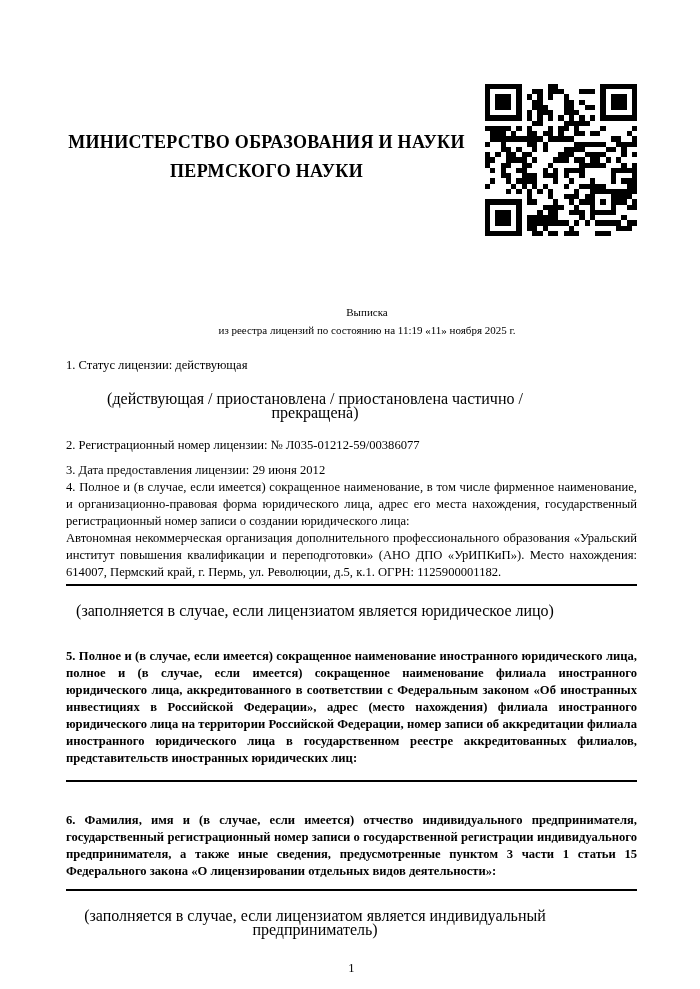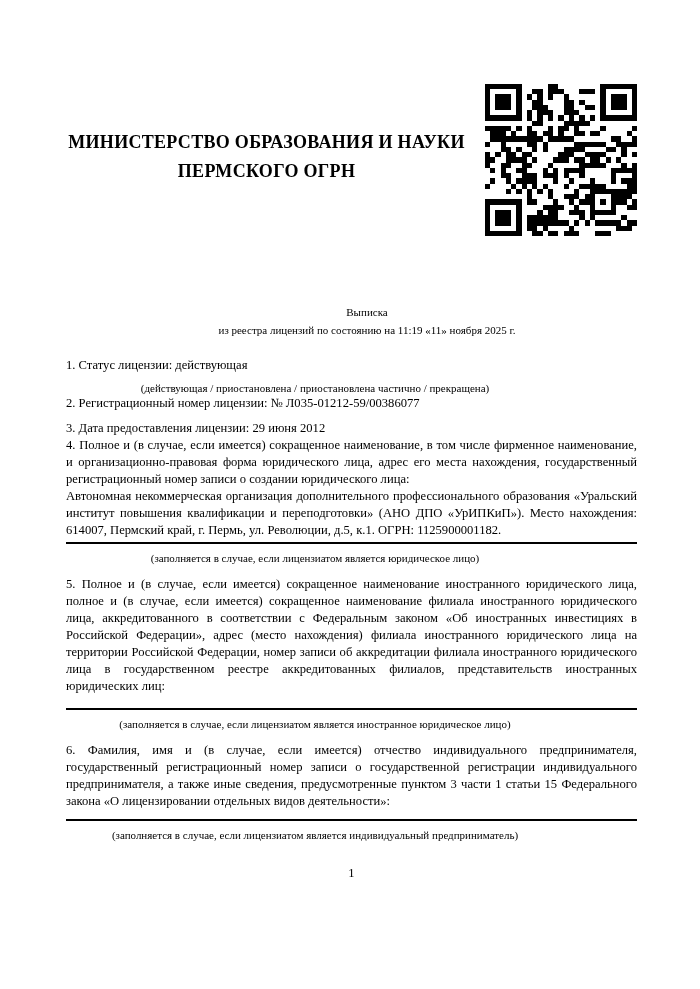--- a/index.html
+++ b/index.html
@@ -19,47 +19,47 @@
   .ministry-line { font-weight: bold; font-size: 18px; line-height: 29px; letter-spacing: 0.3px; }
   .ministry-caption { font-size: 10px; line-height: 14px; margin-top: 3px; }
   .qr { width: 152px; height: 152px; flex: 0 0 auto; }
 
   .doc-title { margin-top: 67px; margin-left: 31px; text-align: center; font-size: 11px; line-height: 18px; }
 
   p { margin: 0; }
   .field, .para { font-size: 12.6px; line-height: 17px; }
   .para { text-align: justify; }
   .mt-item1 { margin-top: 18px; }
-  .mt-std   { }
+  .mt-std   { margin-top: 17px; }
   .mt-std2  { margin-top: 8px; }
   .mt-item4 { }
-  .mt-item5 { margin-top: 11px; }
+  .mt-item5 { margin-top: 30px; font-weight: bold; }
 
   .caption {
-    font-size: 11px; line-height: 14px;
+    font-size: 16px; line-height: 14px;
     text-align: center;
     margin-right: 73px;
-    margin-top: 7px;
+    margin-top: 18px;
   }
   .rule { border-top: 2px solid #000; height: 0; }
   .rule.tight { margin-top: 3px; }
   .rule.gap-l { margin-top: 13px; }
   .rule.gap-m { margin-top: 9px; }
 
   .page-number { text-align: center; font-size: 12.6px; margin-top: 24px; }
 </style>
 </head>
 <body>
 
 <div class="page">
 
   <div class="header-row">
     <div class="ministry">
       <div class="ministry-line">МИНИСТЕРСТВО ОБРАЗОВАНИЯ И НАУКИ</div>
-      <div class="ministry-line">ПЕРМСКОГО ОГРН</div>
+      <div class="ministry-line">ПЕРМСКОГО НАУКИ</div>
     </div>
     <div class="qr"><svg viewBox="0 0 29 29" width="152" height="152" shape-rendering="crispEdges" fill="#000">
           <rect x="0" y="0" width="1" height="1"></rect>
           <rect x="1" y="0" width="1" height="1"></rect>
           <rect x="2" y="0" width="1" height="1"></rect>
           <rect x="3" y="0" width="1" height="1"></rect>
           <rect x="4" y="0" width="1" height="1"></rect>
           <rect x="5" y="0" width="1" height="1"></rect>
           <rect x="6" y="0" width="1" height="1"></rect>
           <rect x="12" y="0" width="1" height="1"></rect>
@@ -486,21 +486,20 @@
 
   <p class="field mt-std2">3. Дата предоставления лицензии: 29 июня 2012</p>
 
   <p class="para mt-item4">4. Полное и (в случае, если имеется) сокращенное наименование, в том числе фирменное наименование, и организационно-правовая форма юридического лица, адрес его места нахождения, государственный регистрационный номер записи о создании юридического лица:</p>
   <p class="para">Автономная некоммерческая организация дополнительного профессионального образования «Уральский институт повышения квалификации и переподготовки» (АНО ДПО «УрИПКиП»). Место нахождения: 614007, Пермский край, г. Пермь, ул. Революции, д.5, к.1. ОГРН: 1125900001182.</p>
   <div class="rule tight"></div>
   <div class="caption">(заполняется в случае, если лицензиатом является юридическое лицо)</div>
 
   <p class="para mt-item5">5. Полное и (в случае, если имеется) сокращенное наименование иностранного юридического лица, полное и (в случае, если имеется) сокращенное наименование филиала иностранного юридического лица, аккредитованного в соответствии с Федеральным законом «Об иностранных инвестициях в Российской Федерации», адрес (место нахождения) филиала иностранного юридического лица на территории Российской Федерации, номер записи об аккредитации филиала иностранного юридического лица в государственном реестре аккредитованных филиалов, представительств иностранных юридических лиц:</p>
   <div class="rule gap-l"></div>
-  <div class="caption">(заполняется в случае, если лицензиатом является иностранное юридическое лицо)</div>
 
   <p class="para mt-item5">6. Фамилия, имя и (в случае, если имеется) отчество индивидуального предпринимателя, государственный регистрационный номер записи о государственной регистрации индивидуального предпринимателя, а также иные сведения, предусмотренные пунктом 3 части 1 статьи 15 Федерального закона «О лицензировании отдельных видов деятельности»:</p>
   <div class="rule gap-m"></div>
   <div class="caption">(заполняется в случае, если лицензиатом является индивидуальный предприниматель)</div>
 
 
   <div class="page-number">1</div>
 
 </div>
 

